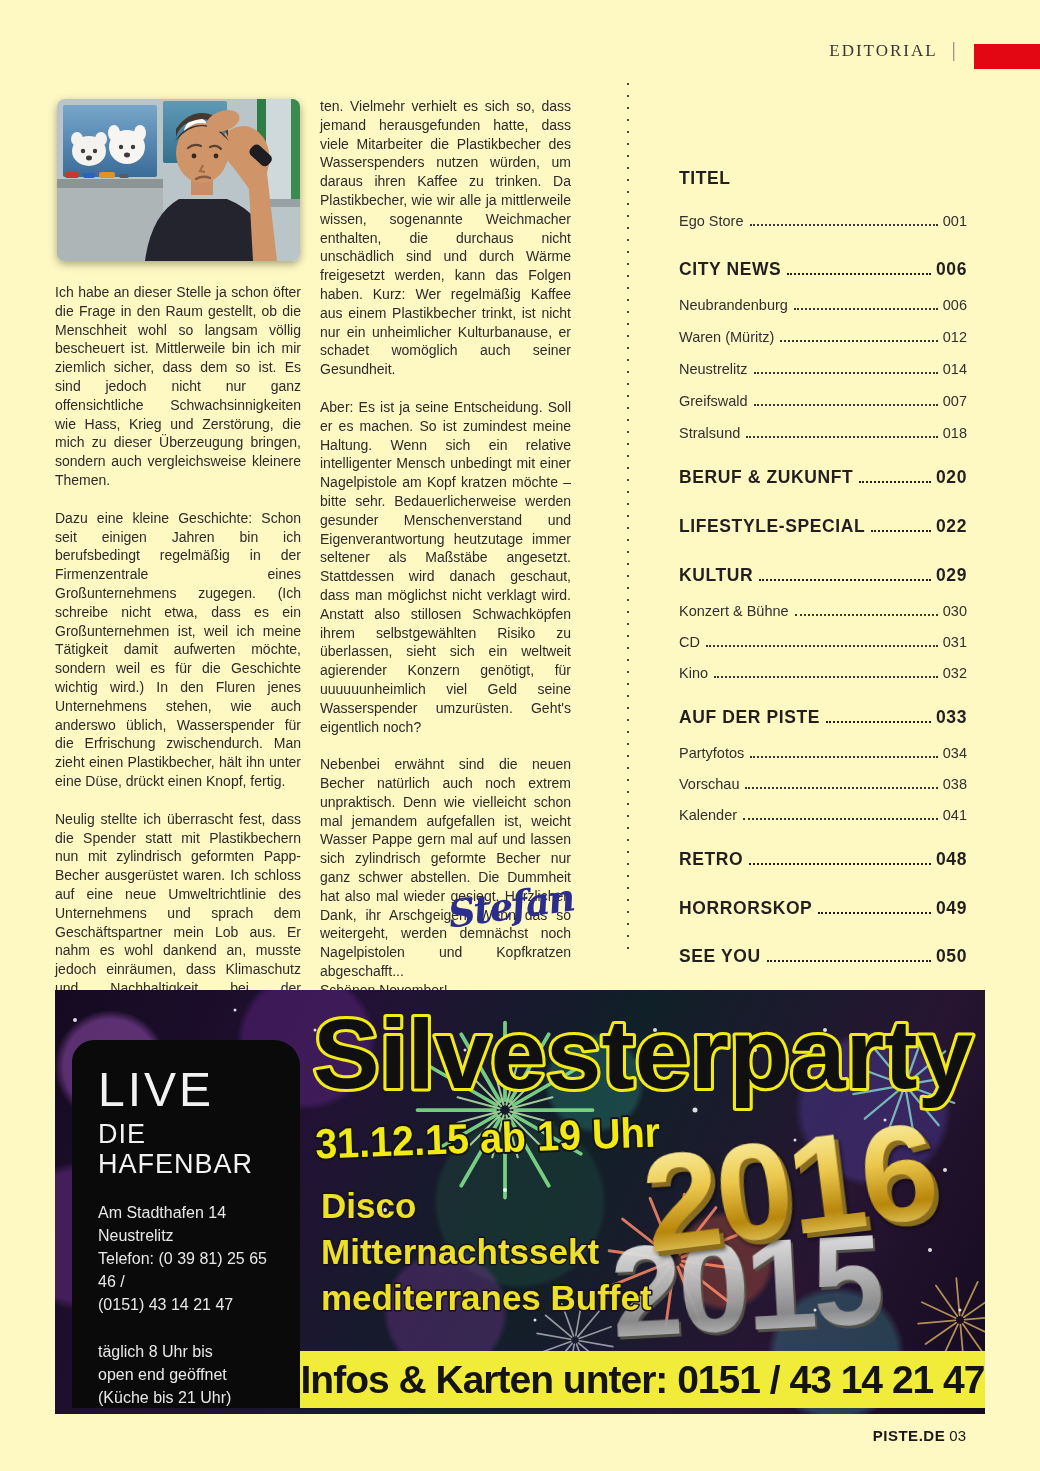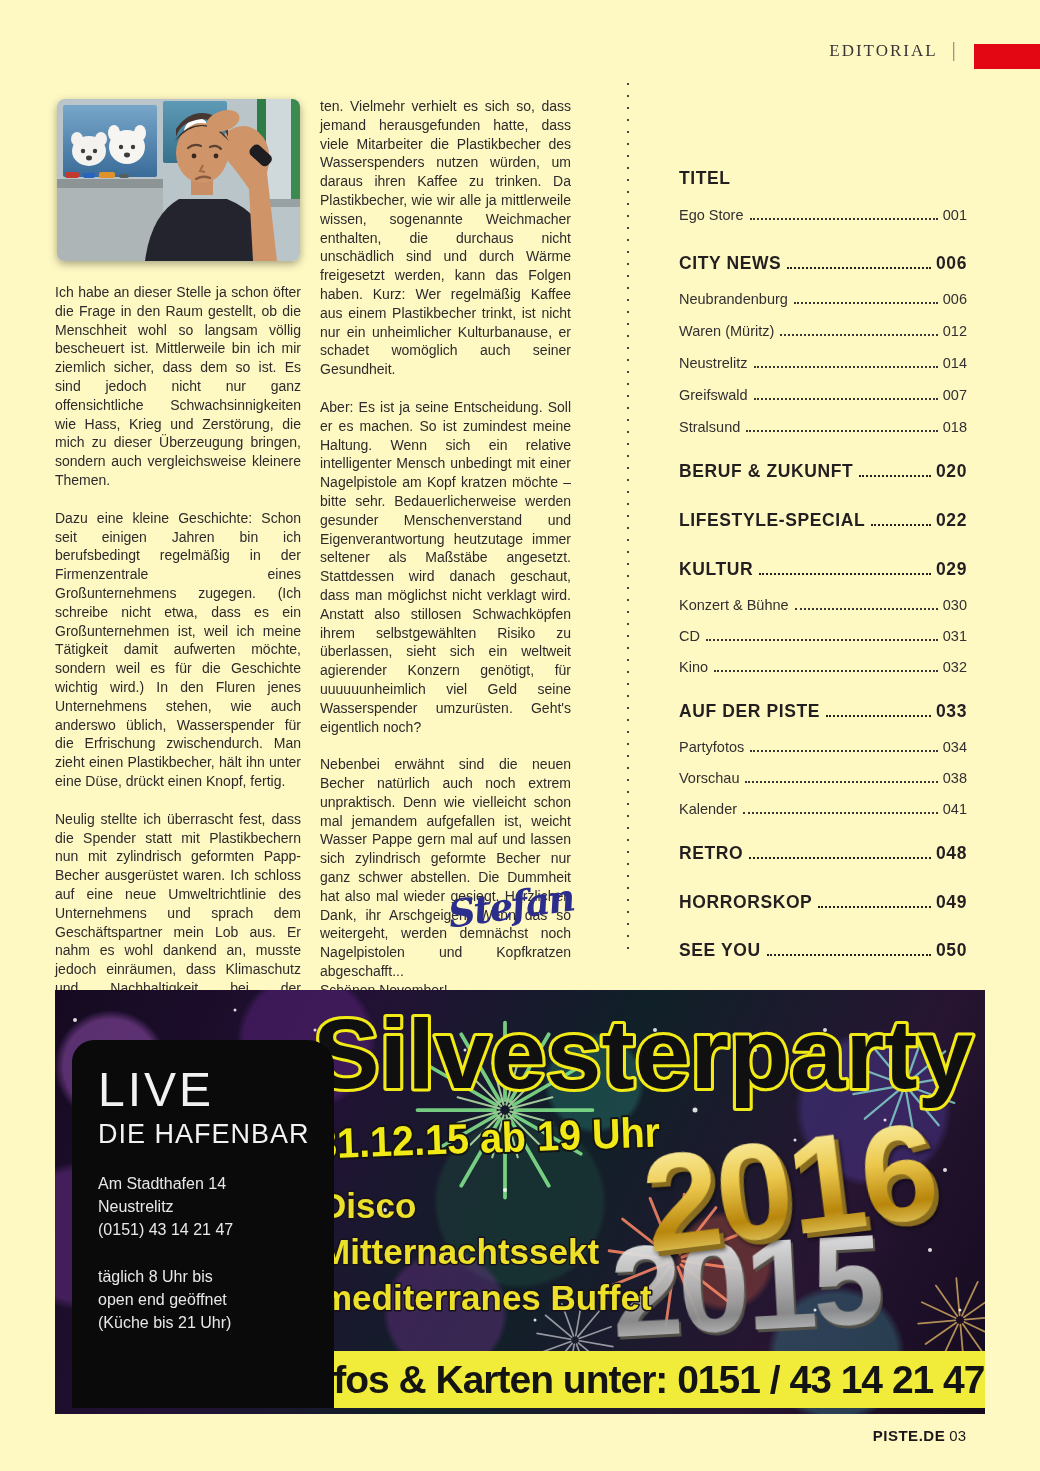--- a/index.html
+++ b/index.html
@@ -71,21 +71,21 @@
 
   .svgtext{position:absolute;z-index:4;}
   .silvester{left:243px;top:8px;}
   .eventdate{left:260px;top:118px;transform:rotate(-2deg);}
   .features{left:264px;top:198px;}
 
   .infobar{position:absolute;left:245px;right:0;bottom:6px;height:57px;background:#f0ec39;z-index:5;
            display:flex;align-items:center;justify-content:center;
            font-size:39px;font-weight:bold;letter-spacing:-1px;color:#141414;white-space:nowrap;margin-top:36px;}
 
-  .panel{position:absolute;left:17px;top:50px;bottom:6px;width:262px;background:#0a0a0b;
+  .panel{position:absolute;left:17px;top:50px;bottom:6px;width:228px;background:#0a0a0b;
          border-radius:22px 26px 0 0;z-index:6;color:#f2f2f2;
          padding:26px 14px 32px 26px;box-sizing:border-box;}
   .panel .live{font-size:48px;letter-spacing:3px;font-weight:400;line-height:1;}
   .panel .barname{font-size:27px;letter-spacing:1px;font-weight:400;margin-top:6px;line-height:1.1;}
   .panel .addr{margin-top:22px;font-size:16px;line-height:23px;color:#e8e8e8;}
   .panel .hours{margin-top:24px;font-size:16px;line-height:23px;color:#e8e8e8;}
 
   
   .pagefoot{position:absolute;top:1427px;right:74px;font-size:15px;color:#1c1819;}
   .pagefoot .brand{font-weight:bold;letter-spacing:.5px;}
@@ -182,21 +182,21 @@
     <p>Aber: Es ist ja seine Entscheidung. Soll er es machen. So ist zumindest meine Haltung. Wenn sich ein relative intelligenter Mensch unbedingt mit einer Nagelpistole am Kopf kratzen möchte – bitte sehr. Bedauerlicherweise werden gesunder Menschenverstand und Eigenverantwortung heutzutage immer seltener als Maßstäbe angesetzt. Stattdessen wird danach geschaut, dass man möglichst nicht verklagt wird. Anstatt also stillosen Schwachköpfen ihrem selbstgewählten Risiko zu überlassen, sieht sich ein weltweit agierender Konzern genötigt, für uuuuuunheimlich viel Geld seine Wasserspender umzurüsten. Geht's eigentlich noch?</p>
     <p>Nebenbei erwähnt sind die neuen Becher natürlich auch noch extrem unpraktisch. Denn wie vielleicht schon mal jemandem aufgefallen ist, weicht Wasser Pappe gern mal auf und lassen sich zylindrisch geformte Becher nur ganz schwer abstellen. Die Dummheit hat also mal wieder gesiegt. Herzlichen Dank, ihr Arschgeigen! Wenn das so weitergeht, werden demnächst noch Nagelpistolen und Kopfkratzen abgeschafft...</p>
     <p class="follow">Schönen November!</p>
     <div class="signature">Stefan</div>
   </div>
 
   <div class="divider"></div>
 
   <div class="toc">
     <div class="toc-head" style="margin-top:0"><span class="lbl">TITEL</span></div>
-    <div class="toc-row item" style="margin-top:18px">
+    <div class="toc-row item" style="margin-top:24px">
         <span class="lbl">Ego Store</span>
         <span class="toc-leader"></span>
         <span class="pg">001</span>
       </div>
     <div class="toc-row section" style="margin-top:30px">
         <span class="lbl">CITY NEWS</span>
         <span class="toc-leader"></span>
         <span class="pg">006</span>
       </div>
     <div class="toc-row item" style="margin-top:17px">
@@ -358,20 +358,21 @@
     <div class="year year2015">2015</div>
 
     <div class="infobar">Infos &amp; Karten unter: 0151 / 43 14 21 47</div>
 
     <div class="panel">
       <div class="live">LIVE</div>
       <div class="barname">DIE HAFENBAR</div>
       <div class="addr">
         <div>Am Stadthafen 14</div>
         <div>Neustrelitz</div>
+        <div>Telefon: (0 39 81) 25 65 46 /</div>
         <div>(0151) 43 14 21 47</div>
       </div>
       <div class="hours">
         <div>täglich 8 Uhr bis</div>
         <div>open end geöffnet</div>
         <div>(Küche bis 21 Uhr)</div>
       </div>
 
     </div>
   </div>

